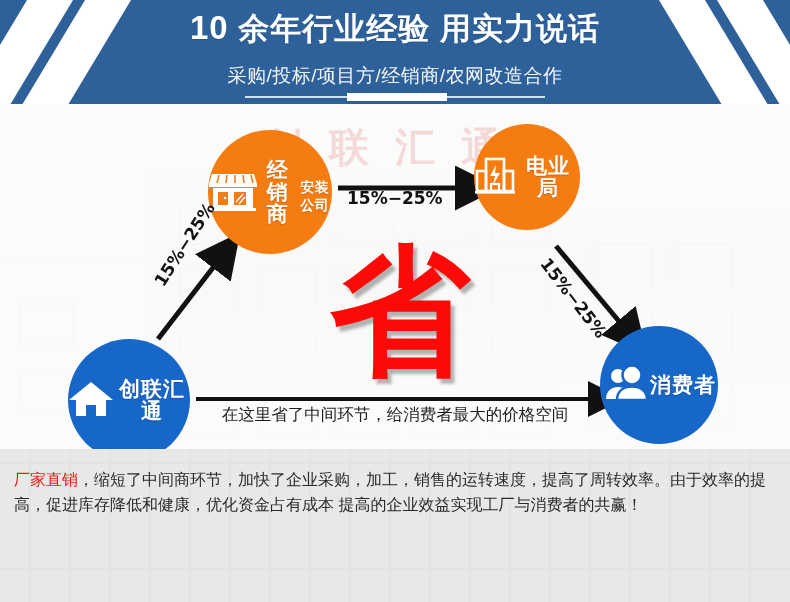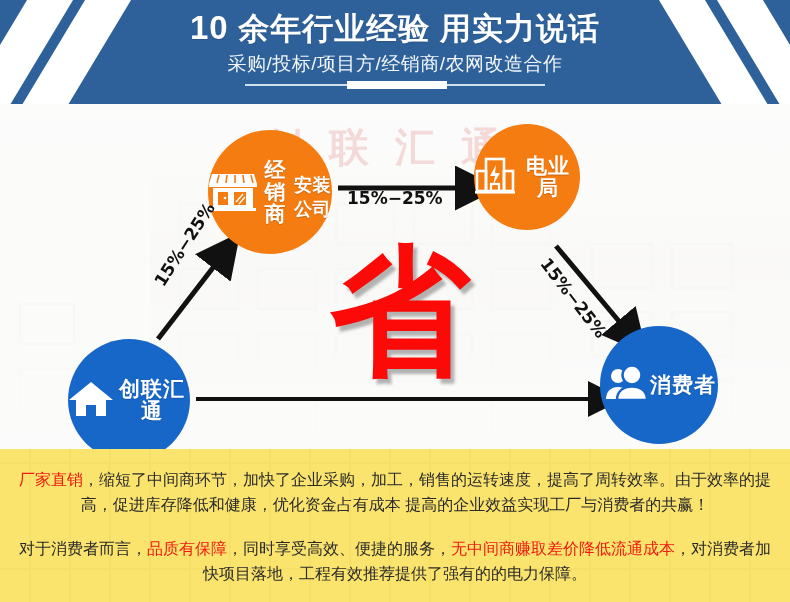--- a/index.html
+++ b/index.html
@@ -52,21 +52,21 @@
     font-weight: bold;
     letter-spacing: 1px;
     margin-top: 10px;
     line-height: 1.1;
     text-shadow: 0 1px 1px rgba(0,0,0,0.12);
   }
   .headline .num { font-size: 33px; }
   .subline {
     color: #f2f6fa;
     font-size: 19px;
-    margin-top: 8px;
+    margin-top: 20px;
     letter-spacing: 0.5px;
     line-height: 1.1;
   }
   .rule-wrap {
     position: relative;
     width: 300px;
     height: 8px;
     margin: 6px auto 0 auto;
   }
   .rule-thin {
@@ -136,21 +136,21 @@
   .node-blue   { background: #1667c8; }
   .node .ico { line-height: 0; margin-bottom: 2px; }
   .node .n-title {
     font-size: 21px;
     font-weight: bold;
     letter-spacing: 1px;
     line-height: 1.05;
     text-shadow: 0 1px 1px rgba(0,0,0,0.18);
   }
   .node .n-sub {
-    font-size: 18px;
+    font-size: 14px;
     font-weight: bold;
     margin-top: 10px;
     letter-spacing: 0.5px;
     text-shadow: 0 1px 1px rgba(0,0,0,0.18);
   }
 
   #node-dealer   { left: 208px; top: 26px;  width: 124px; height: 124px; }
   #node-bureau   { left: 474px; top: 20px;  width: 106px; height: 106px; }
   #node-company  { left: 68px;  top: 235px; width: 122px; height: 122px; }
   #node-consumer { left: 600px; top: 222px; width: 118px; height: 118px; }
@@ -191,23 +191,22 @@
     color: #1d1d1d;
     font-family: "Liberation Sans", "DejaVu Sans", sans-serif;
   }
 
   
   .bottom {
     position: absolute;
     left: 0; top: 449px;
     width: 790px;
     height: 153px;
-    background: #fde047;
+    background: #e5e5e5;
     overflow: hidden;
-    text-align: center;
   }
   .bottom-bg {
     position: absolute;
     left: 0; top: 0;
     width: 790px; height: 153px;
     opacity: 0.22;
   }
   .para {
     position: relative;
     z-index: 3;
@@ -309,20 +308,21 @@
       <line x1="556" y1="142" x2="628" y2="228" stroke="#111111" stroke-width="5" marker-end="url(#ah)"></line>
 
       <line x1="196" y1="295" x2="600" y2="295" stroke="#111111" stroke-width="4" marker-end="url(#ah)"></line>
     </svg>
 
     <div class="big-save">省</div>
 
     <div class="lbl" id="lbl-top">15%−25%</div>
     <div class="lbl" id="lbl-left">15%−25%</div>
     <div class="lbl" id="lbl-right">15%−25%</div>
+    <div class="lbl" id="lbl-bottom">在这里省了中间环节，给消费者最大的价格空间</div>
 
     <div class="node node-orange" id="node-dealer">
       <span class="ico">
         <svg width="50" height="40" viewBox="0 0 50 40">
           <path d="M4 3 H46 L49 13 H1 Z" fill="#ffffff"></path>
           <path d="M1 13 h48 v3 H1 Z" fill="#ffffff"></path>
           <g stroke="#f57c11" stroke-width="1.6">
             <line x1="11" y1="4" x2="9" y2="12"></line>
               <line x1="19" y1="4" x2="18" y2="12"></line>
             <line x1="27" y1="4" x2="27" y2="12"></line>
@@ -405,18 +405,15 @@
         <line x1="750" y1="0" x2="750" y2="153"></line>
         <line x1="0" y1="14" x2="790" y2="14"></line>
           <line x1="0" y1="120" x2="790" y2="120"></line>
       </g>
     </svg>
 
     <p class="para" id="para1">
       <span class="hl">厂家直销</span><span>，缩短了中间商环节，加快了企业采购，加工，销售的运转速度，提高了周转效率。由于效率的提高，促进库存降低和健康，优化资金占有成本 提高的企业效益实现工厂与消费者的共赢！</span>
     </p>
 
-    <p class="para" id="para2">
-      <span>对于消费者而言，</span><span class="hl">品质有保障</span><span>，同时享受高效、便捷的服务，</span><span class="hl">无中间商赚取差价降低流通成本</span><span>，对消费者加快项目落地，工程有效推荐提供了强有的的电力保障。</span>
-    </p>
   </div>
 
 </div>
 
 </body></html>

